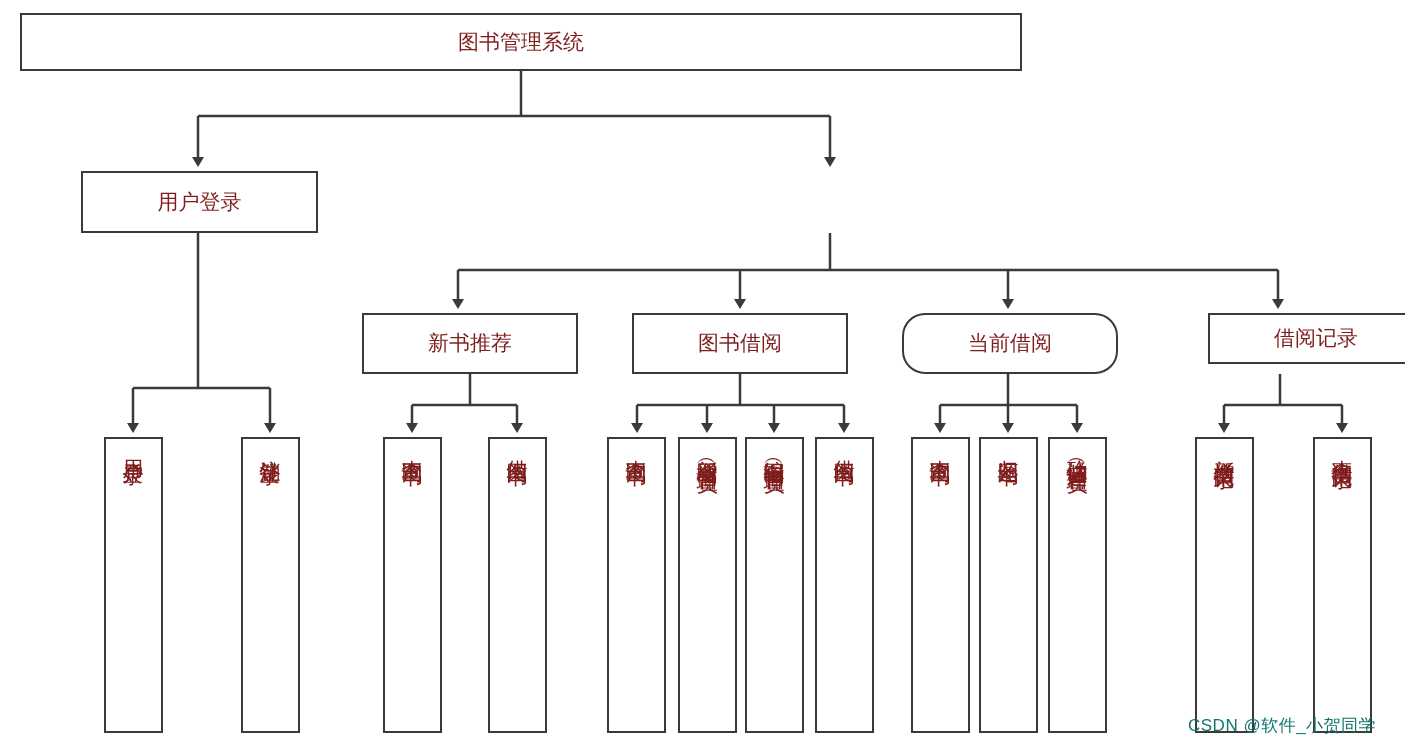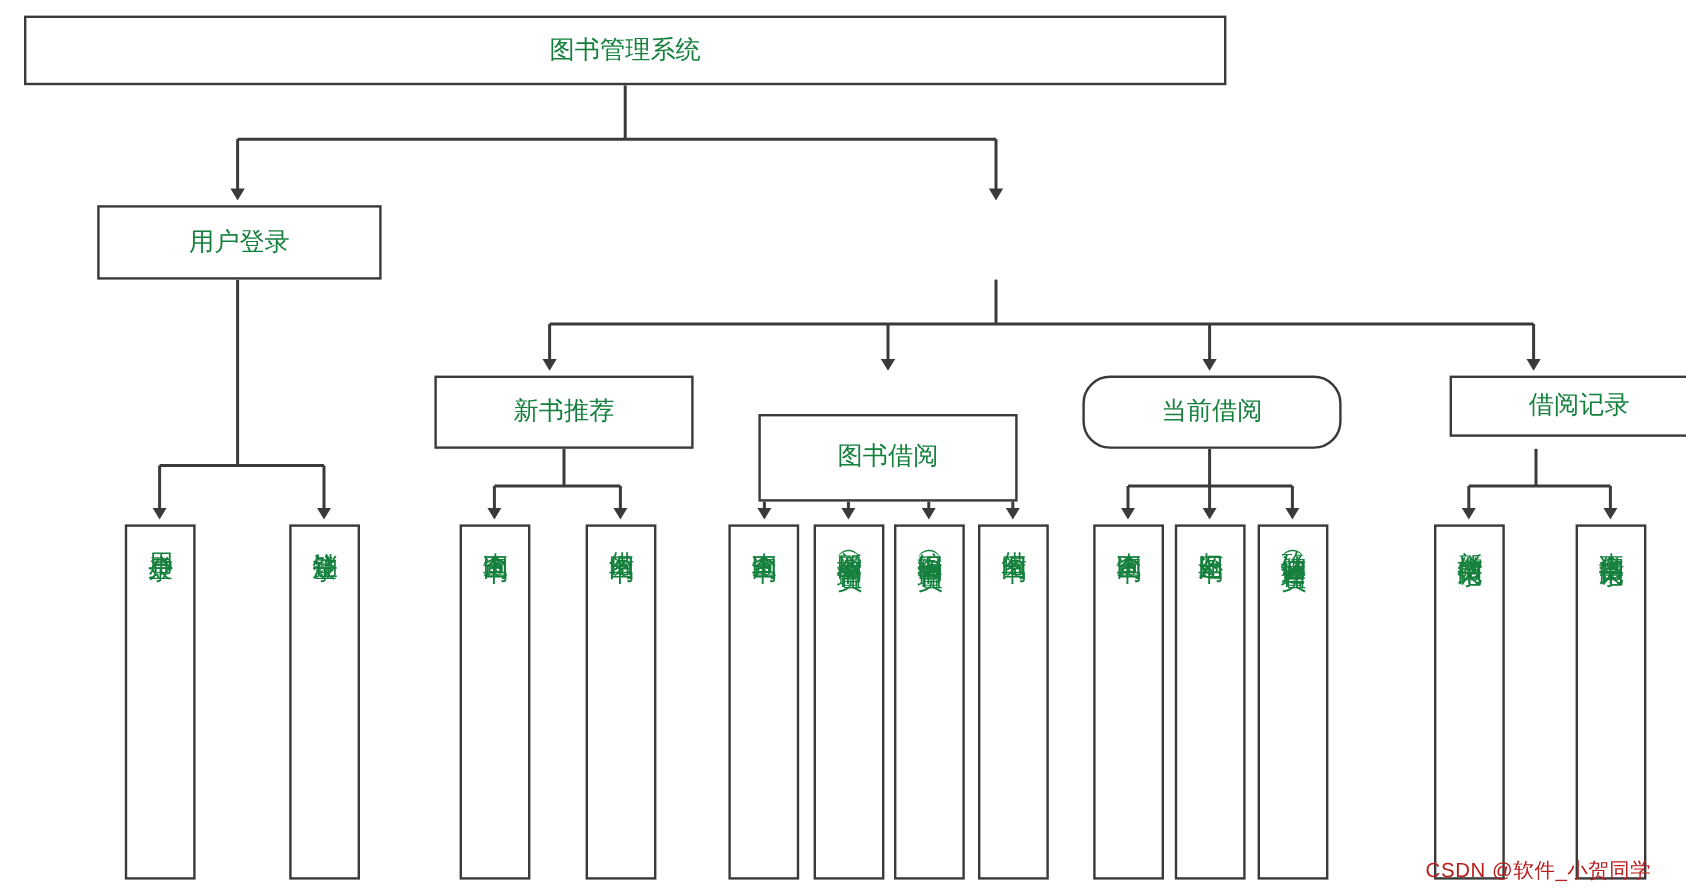--- a/index.html
+++ b/index.html
@@ -26,21 +26,21 @@
     pointer-events: none;
   }
   .node {
     position: absolute;
     box-sizing: border-box;
     border: 2.5px solid #3a3a3a;
     background: #ffffff;
     display: flex;
     align-items: center;
     justify-content: center;
-    color: #15803d;
+    color: #7f1d1d;
   }
   .node .label {
     display: block;
     text-align: center;
     line-height: 1.18;
     white-space: nowrap;
   }
   .node.h .label {
     font-size: 21px;
   }
@@ -59,21 +59,21 @@
     max-height: 286px;
   }
   .node.v.tall .label {
     max-height: 288px;
   }
   #watermark {
     position: absolute;
     left: 1188px;
     top: 714px;
     font-size: 17px;
-    color: #b91c1c;
+    color: #0f766e;
     white-space: nowrap;
     letter-spacing: 0.5px;
   }
 </style>
 </head>
 <body>
 
 <div id="canvas">
 
   <svg id="edges" viewBox="0 0 1405 747">
@@ -130,21 +130,21 @@
     <span class="label">图书管理系统</span>
   </div>
 
   <div class="node h" style="left:81px; top:171px; width:237px; height:62px;">
     <span class="label">用户登录</span>
   </div>
 
   <div class="node h" style="left:362px; top:313px; width:216px; height:61px;">
     <span class="label">新书推荐</span>
   </div>
-  <div class="node h" style="left:632px; top:313px; width:216px; height:73px;margin-top:32px;">
+  <div class="node h" style="left:632px; top:313px; width:216px; height:61px;">
     <span class="label">图书借阅</span>
   </div>
   <div class="node h" style="left:902px; top:313px; width:216px; height:61px;border-radius:23px;">
     <span class="label">当前借阅</span>
   </div>
   <div class="node h" style="left:1208px; top:313px; width:216px; height:51px;">
     <span class="label">借阅记录</span>
   </div>
 
   <div class="node v" style="left:104px; top:437px; width:59px; height:296px;">

